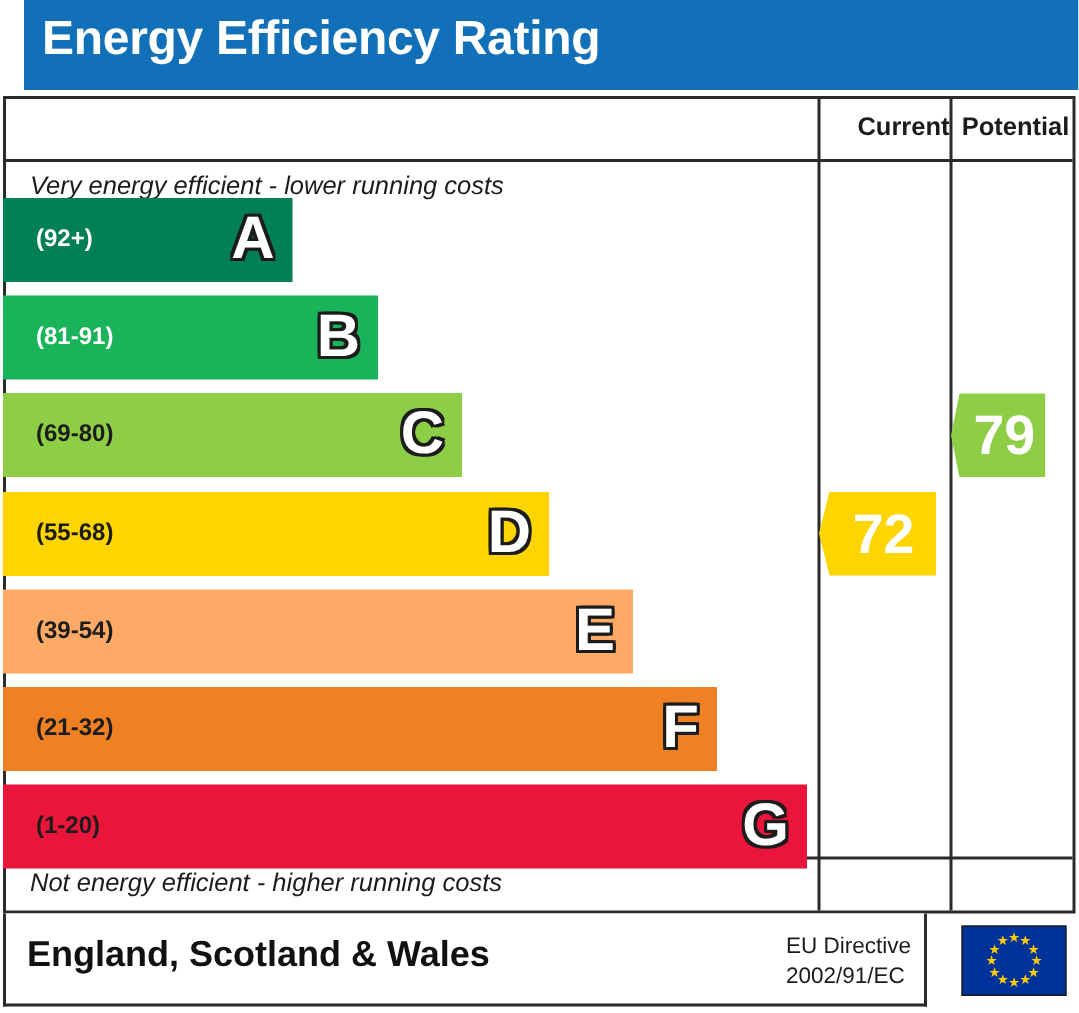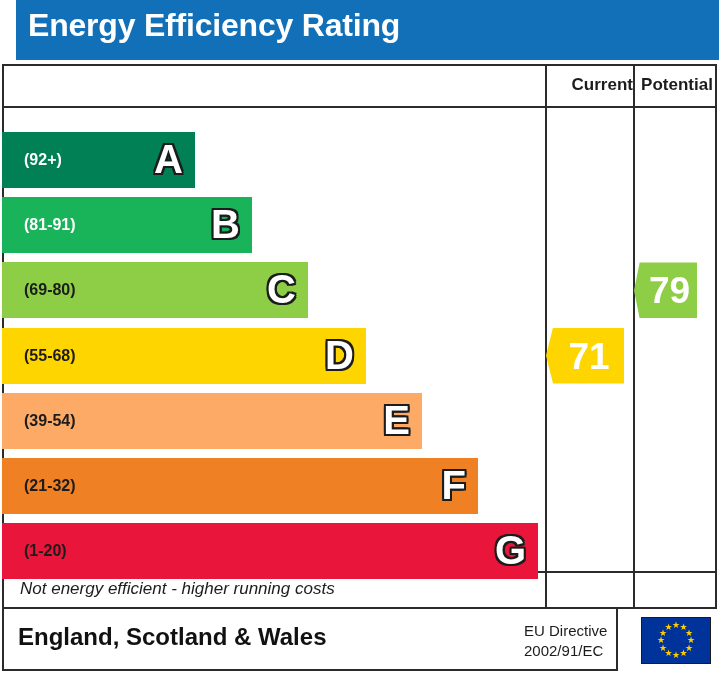--- a/index.html
+++ b/index.html
@@ -230,20 +230,21 @@
 
   <div class="table-frame">
     <div class="hdr-sep"></div>
     <div class="cap-sep"></div>
     <div class="vdiv vdiv-current"></div>
     <div class="vdiv vdiv-potential"></div>
 
     <div class="col-head col-head-current">Current</div>
     <div class="col-head col-head-potential">Potential</div>
 
+    <div class="caption caption-top">Very energy efficient - lower running costs</div>
     <div class="caption caption-bottom">Not energy efficient - higher running costs</div>
   </div>
 
   <div class="bands">
       <div class="band" style="top: 0px; width: 193px; background: rgb(0, 128, 84);">
         <div class="band-range txt-light">(92+)</div>
         <div class="band-letter">A</div>
       </div>
       <div class="band" style="top: 65.2px; width: 250px; background: rgb(25, 180, 89);">
         <div class="band-range txt-light">(81-91)</div>
@@ -266,21 +267,21 @@
         <div class="band-letter">F</div>
       </div>
       <div class="band" style="top: 391.2px; width: 536px; background: rgb(233, 21, 59);">
         <div class="band-range txt-dark">(1-20)</div>
         <div class="band-letter">G</div>
       </div>
     </div>
 
   <div id="markers-layer">
       <div class="marker" style="left: 546px; width: 78px; top: 327.6px; background: rgb(255, 213, 0);">
-        <div class="marker-value">71</div>
+        <div class="marker-value">72</div>
       </div>
       <div class="marker" style="left: 634px; width: 63px; top: 262.4px; background: rgb(141, 206, 70);">
         <div class="marker-value">79</div>
       </div>
     </div>
 
   <div class="footer">
     <div class="footer-region">England, Scotland &amp; Wales</div>
     <div class="footer-directive">
       <div>EU Directive</div>

